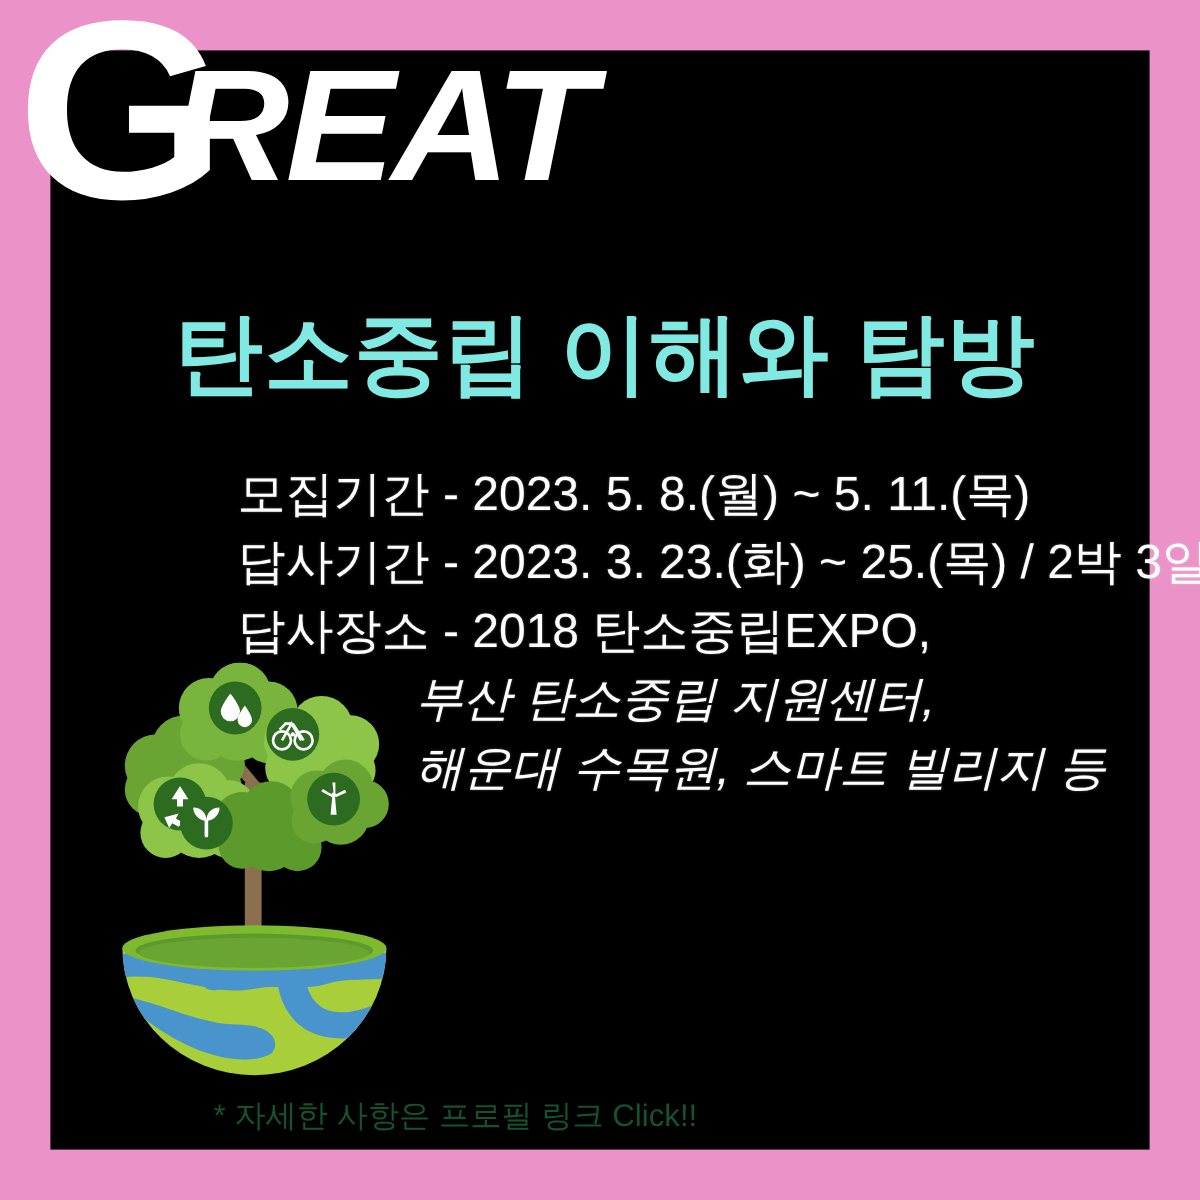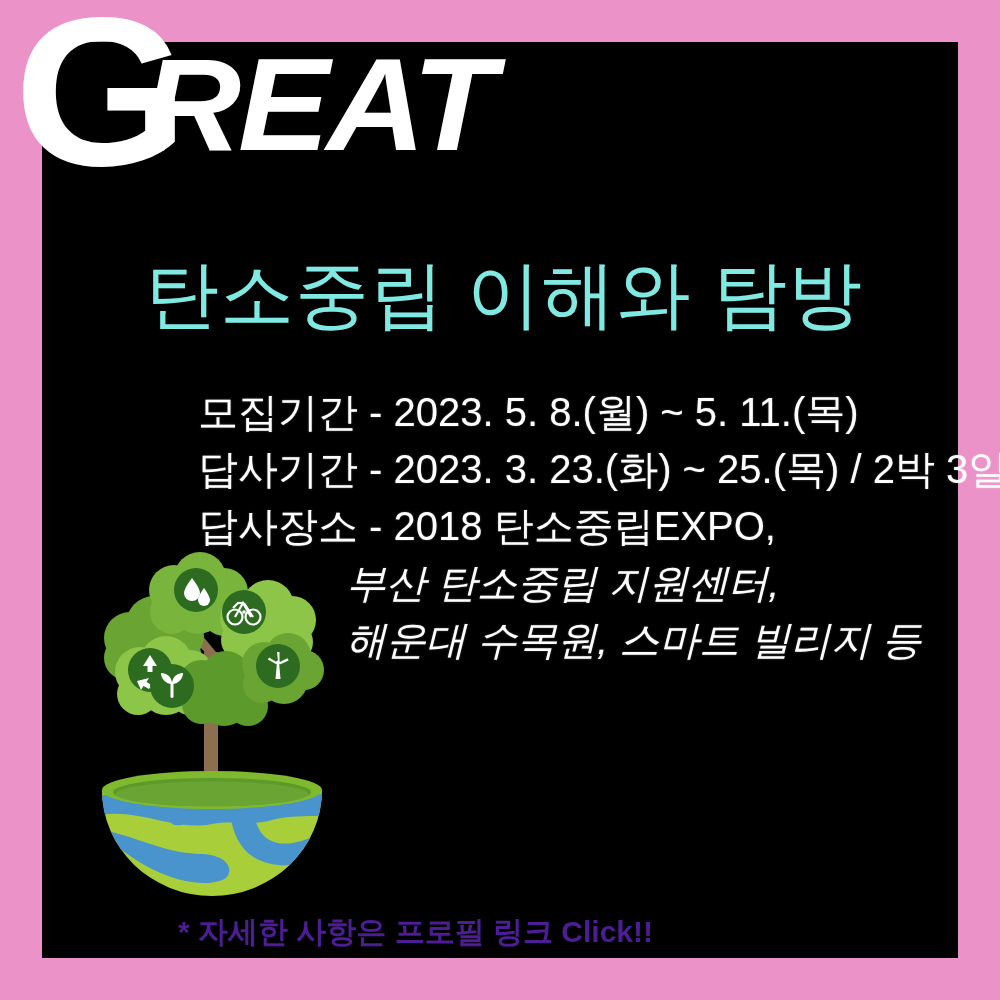--- a/index.html
+++ b/index.html
@@ -63,21 +63,21 @@
     letter-spacing: -3px;
     transform: scaleX(1.04);
     transform-origin: left top;
   }
   
   #headline {
     position: absolute;
     left: 145px;
     top: 246px;
     font-size: 74px;
-    font-weight: 400;
+    font-weight: 700;
     color: #7fe9e2;
     letter-spacing: 1px;
     white-space: nowrap;
     z-index: 4;
   }
   
   #body-lines {
     position: absolute;
     left: 163px;
     top: 384px;
@@ -94,23 +94,23 @@
   }
   .body-line.indent {
     padding-left: 148px;
     font-style: italic;
   }
   
   #footer-note {
     position: absolute;
     left: 178px;
     top: 912px;
-    font-size: 30px;
-    font-weight: 700;
-    color: #4c1d95;
+    font-size: 26px;
+    font-weight: 400;
+    color: #14532d;
     white-space: nowrap;
     z-index: 4;
   }
   
   #illustration {
     position: absolute;
     left: 92px;
     top: 552px;
     width: 240px;
     height: 350px;

